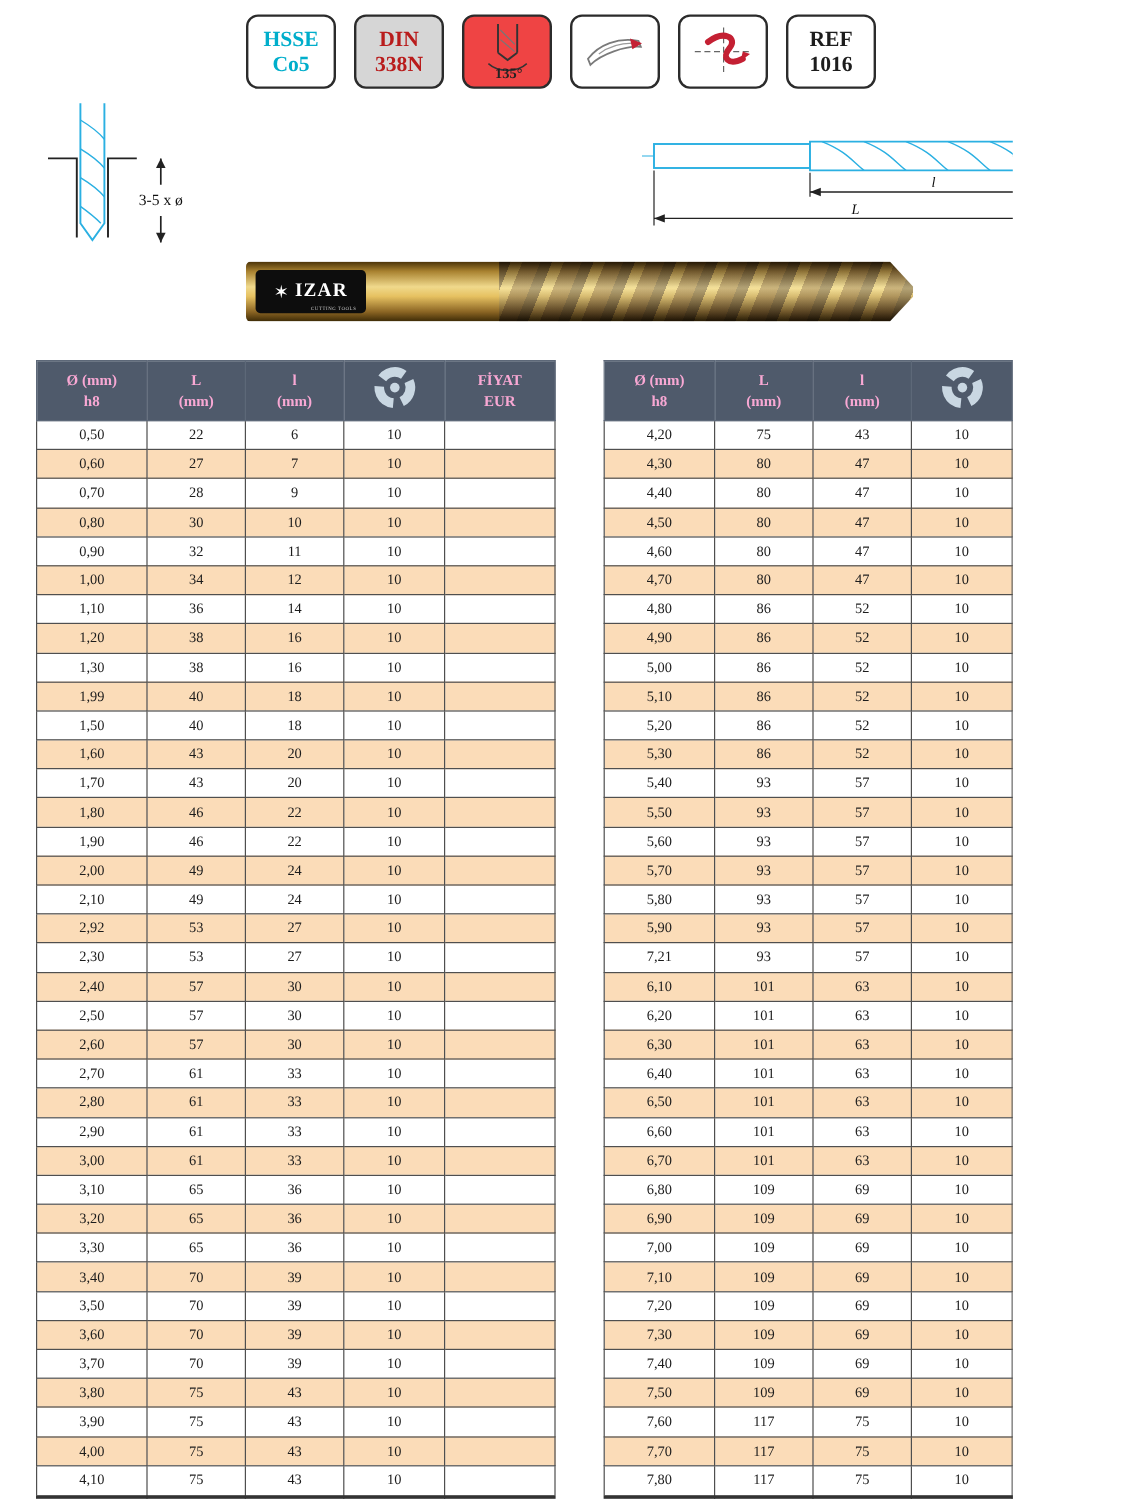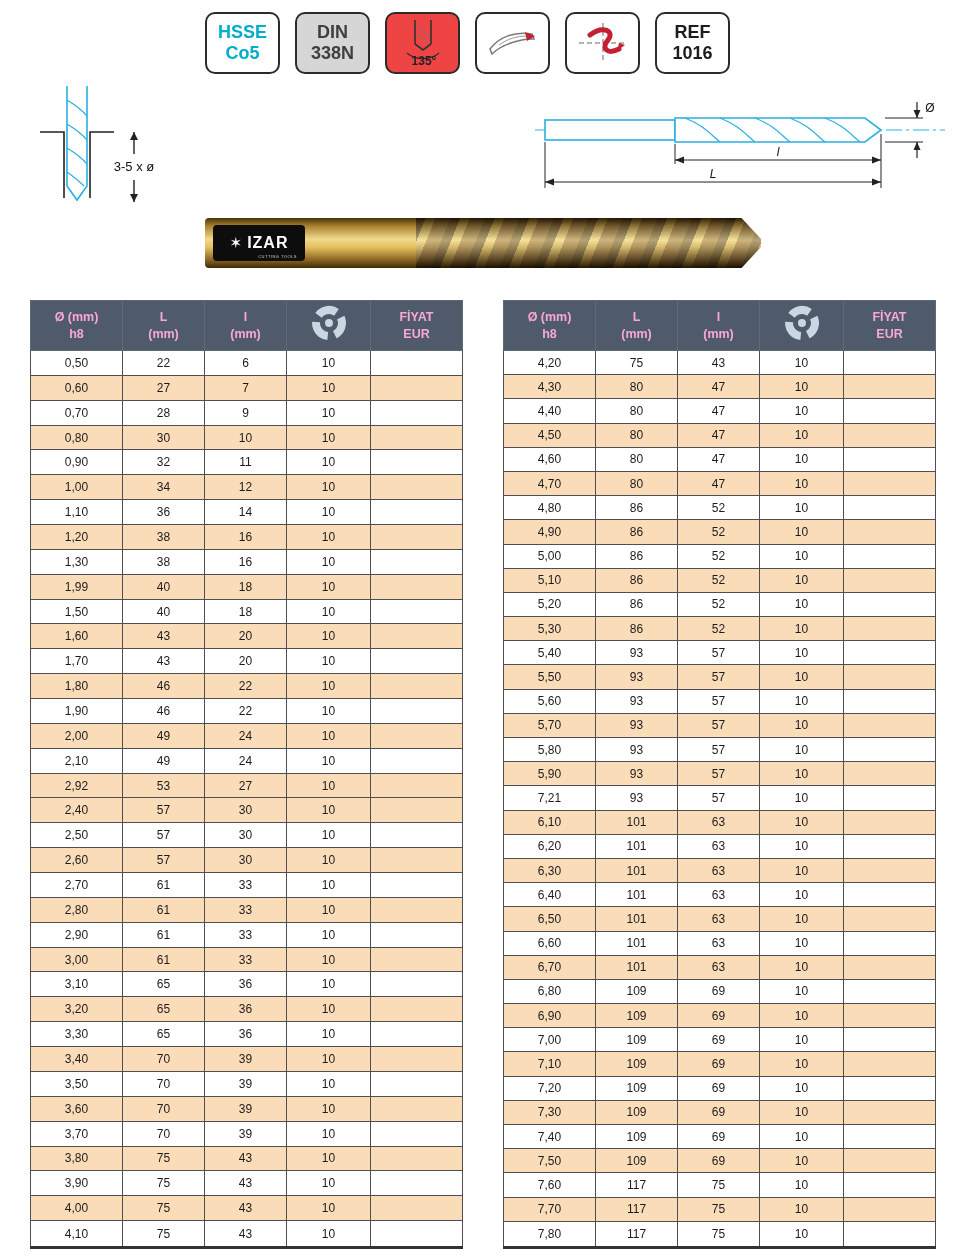--- a/index.html
+++ b/index.html
@@ -5,29 +5,29 @@
   :root{
     --header-bg:#4F5A6B;
     --row-alt:#FBDCB8;
     --accent-cyan:#00AECB;
     --draw-cyan:#2BB0E2;
     --accent-red:#C42033;
     --table-border:#4f4f4f;
   }
   *{margin:0;padding:0;box-sizing:border-box;}
   body{font-family:"Liberation Sans","DejaVu Sans",sans-serif;background:#fff;}
-  #page{position:relative;width:955px;height:1258px;background:#fff;overflow:hidden;}
+  #page{position:relative;width:844px;height:1258px;background:#fff;overflow:hidden;font-family:Liberation Serif, serif;}
 
   
   .badges{position:absolute;left:205px;top:12px;display:flex;gap:15px;}
   .badge{width:75px;height:62px;border:2px solid #2b2b2b;border-radius:10px;
          display:flex;flex-direction:column;align-items:center;justify-content:center;
          background:#fff;line-height:1.15;}
   .badge.material{color:var(--accent-cyan);font-weight:bold;font-size:18px;}
-  .badge.standard{background:#d6d6d6;color:#404040;font-weight:bold;font-size:18px;}
+  .badge.standard{background:#d6d6d6;color:#b91c1c;font-weight:bold;font-size:18px;}
   .badge.angle{background:#ef4444;}
   .badge.ref{color:#1d1d1d;font-weight:bold;font-size:18px;align-items:center;}
 
   
   .left-diagram{position:absolute;left:22px;top:80px;}
   .right-diagram{position:absolute;left:535px;top:98px;}
 
   
   .drill-photo{position:absolute;left:205px;top:218px;width:556px;height:50px;
     background:linear-gradient(180deg,#4a3208 0%,#a8812f 16%,#f0d98c 42%,#e6c161 58%,#8a6423 84%,#3c2a06 100%);
@@ -323,20 +323,27 @@
           <td>10</td>
           <td></td>
         </tr>
         <tr class="alt">
           <td>2,92</td>
           <td>53</td>
           <td>27</td>
           <td>10</td>
           <td></td>
         </tr>
+        <tr class="">
+          <td>2,30</td>
+          <td>53</td>
+          <td>27</td>
+          <td>10</td>
+          <td></td>
+        </tr>
         <tr class="alt">
           <td>2,40</td>
           <td>57</td>
           <td>30</td>
           <td>10</td>
           <td></td>
         </tr>
         <tr class="">
           <td>2,50</td>
           <td>57</td>

